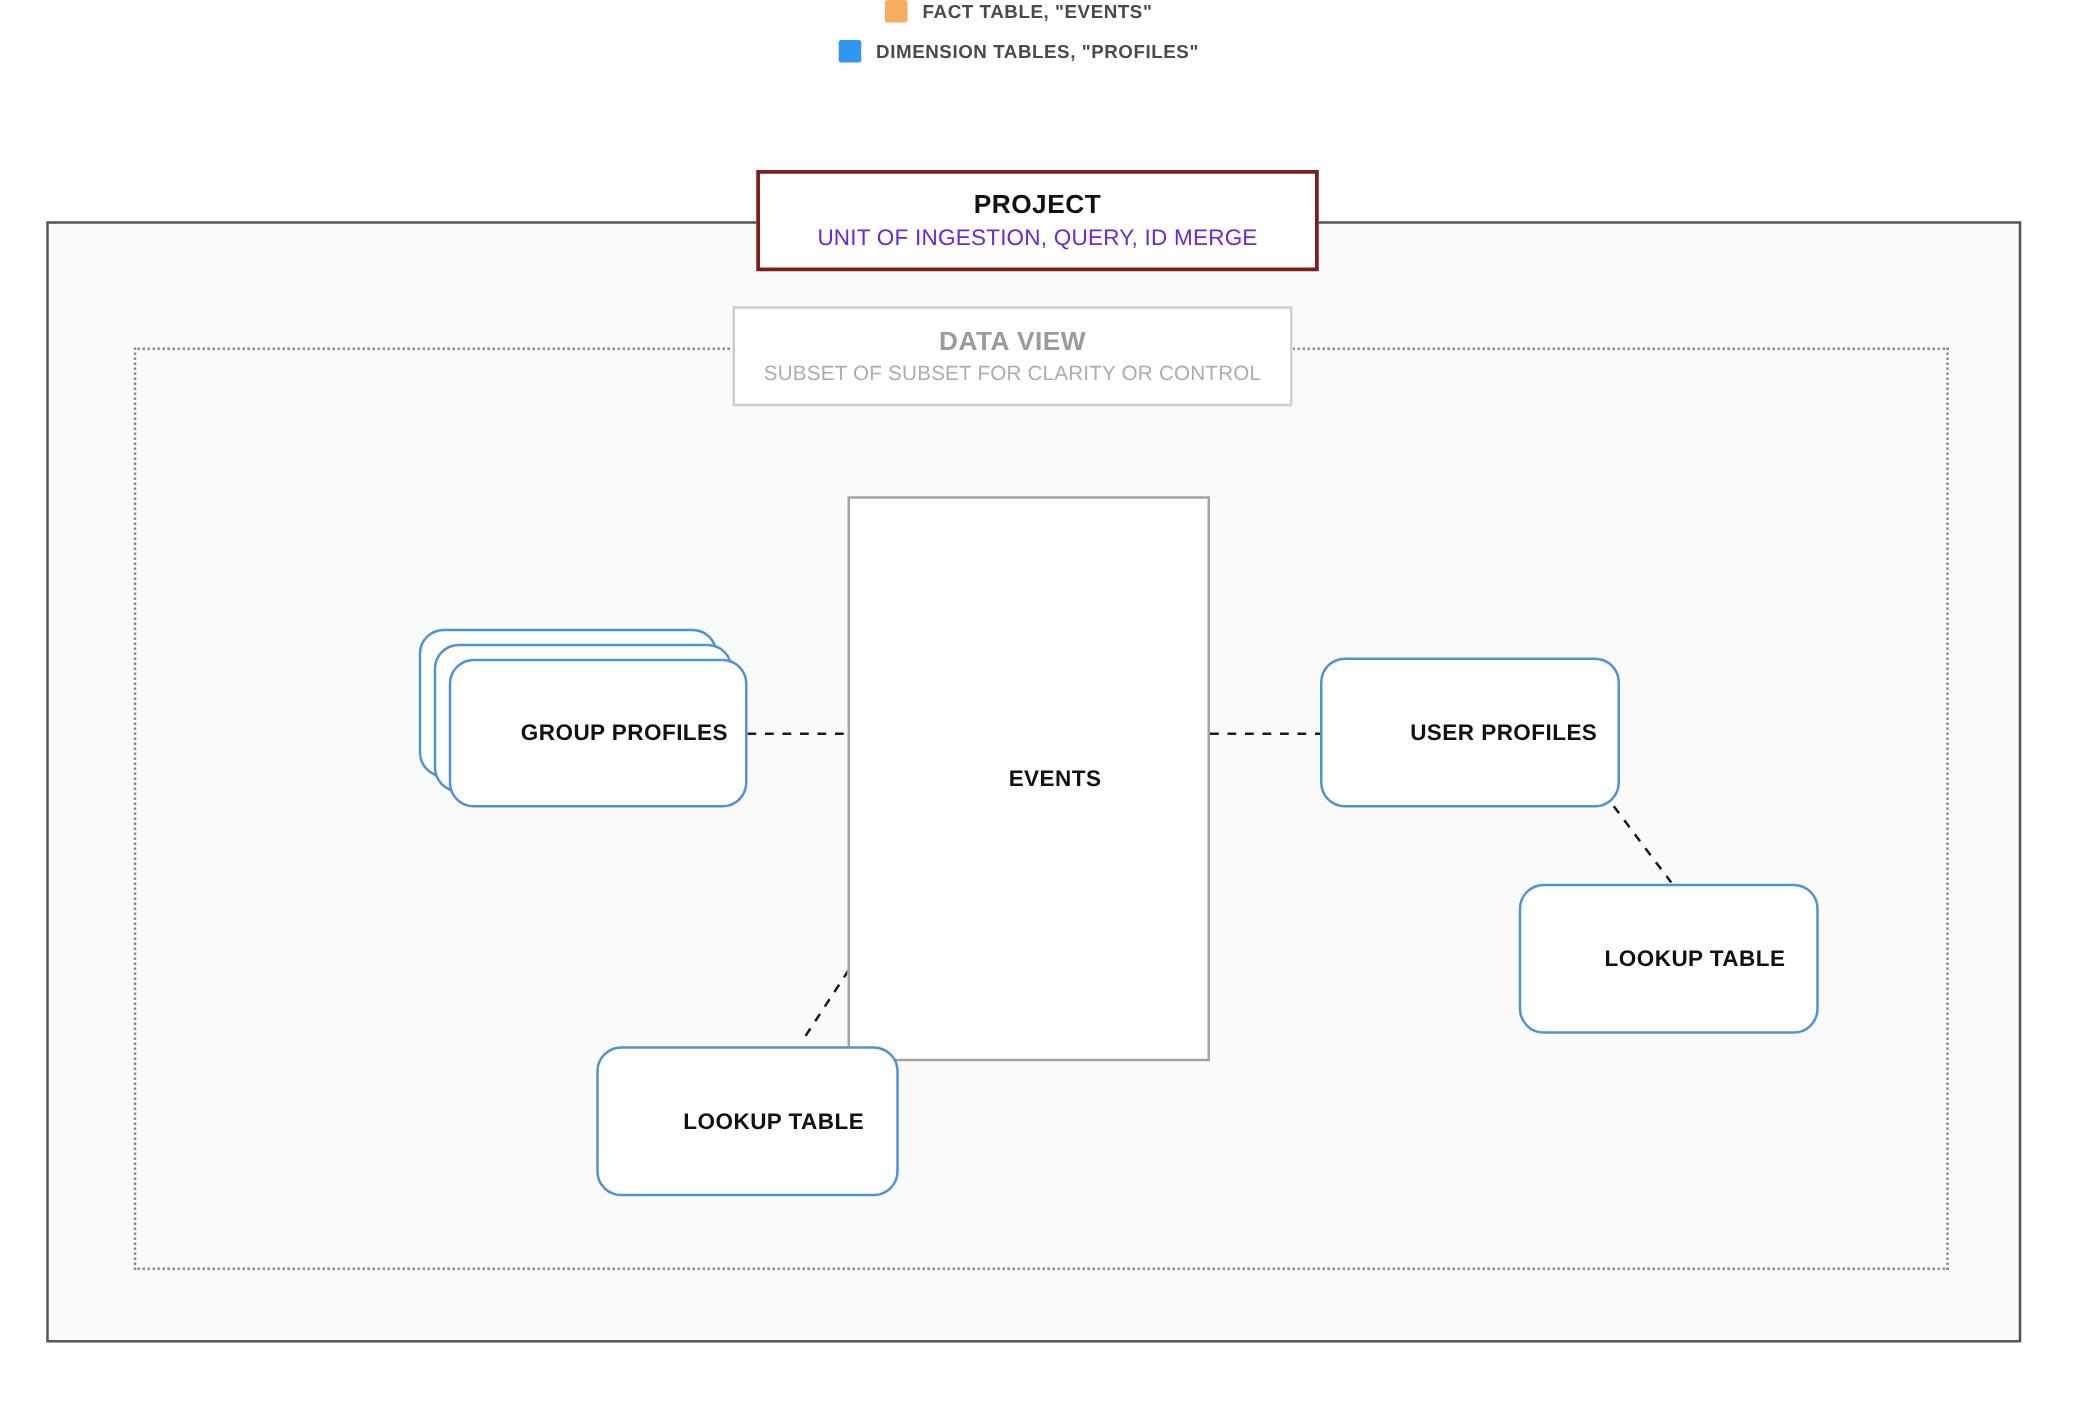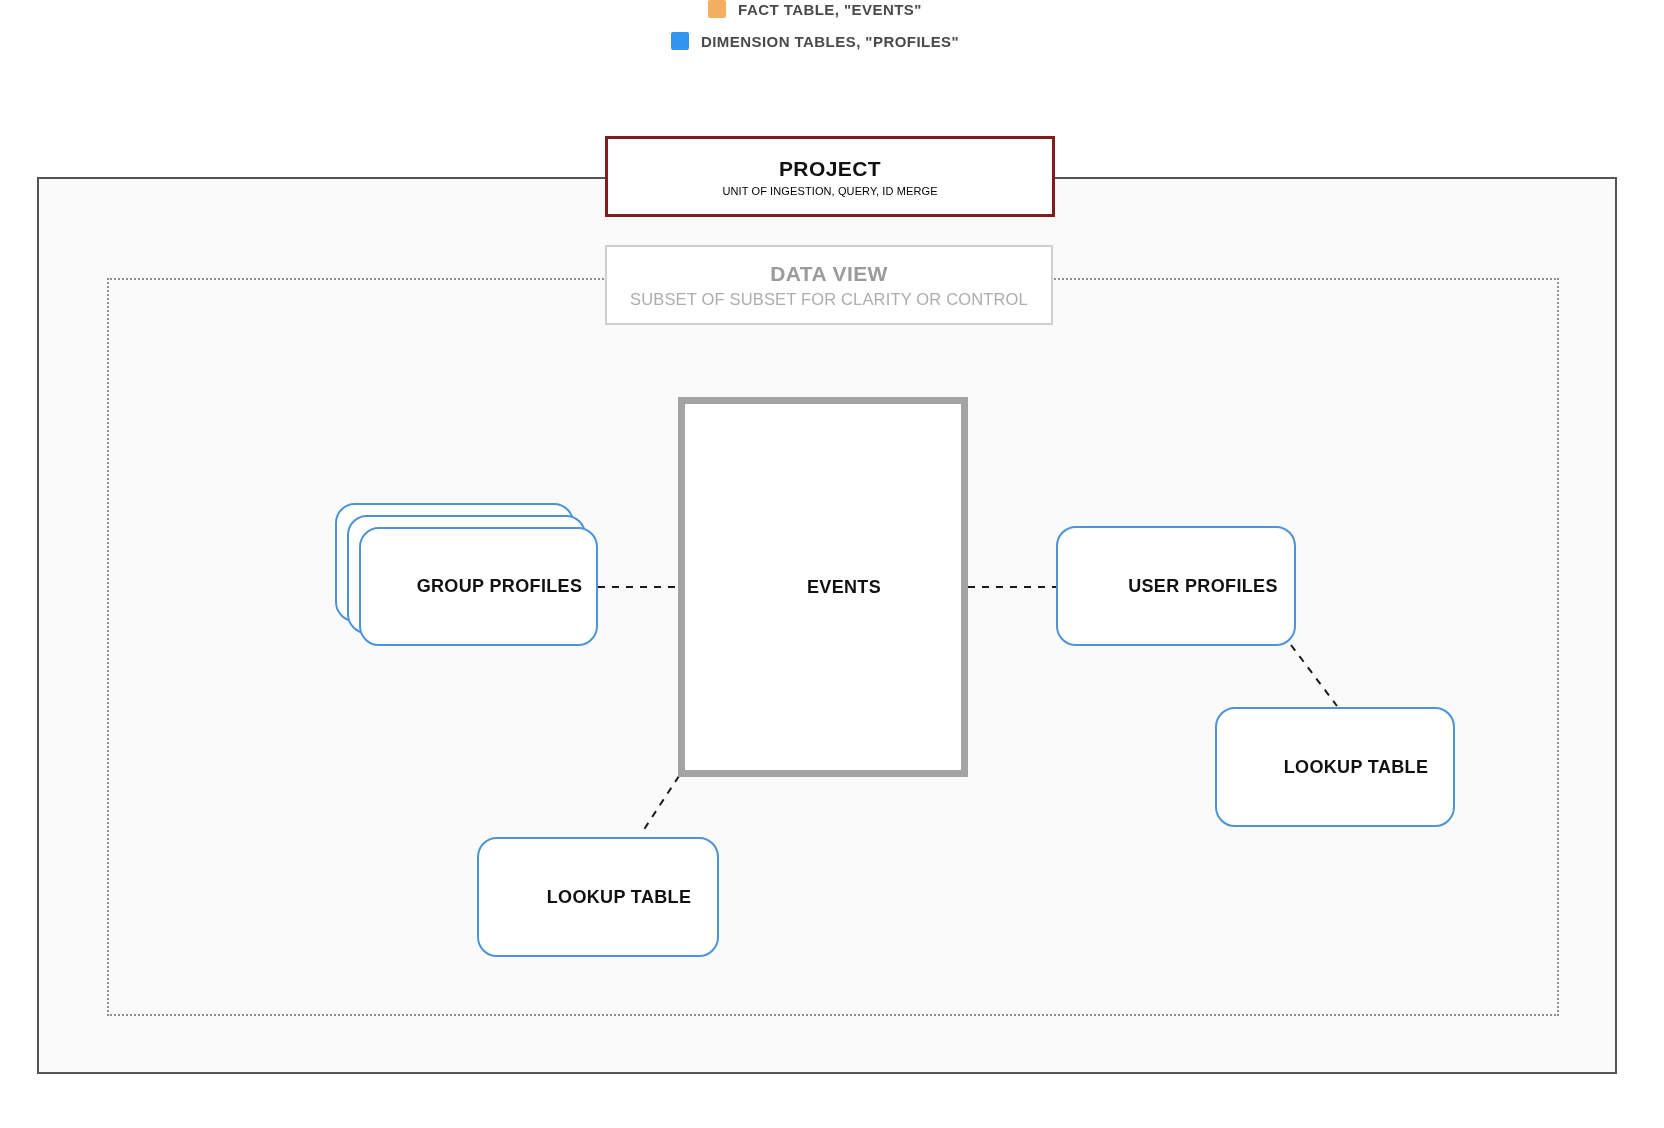--- a/index.html
+++ b/index.html
@@ -37,45 +37,45 @@
     border:2px dotted #8d8d8d;z-index:2;
   }
 
   
   .project-box{
     position:absolute;left:605px;top:136px;width:450px;height:81px;
     border:3px solid #7f1d1d;background:#ffffff;z-index:5;
     display:flex;flex-direction:column;align-items:center;justify-content:center;gap:4px;
   }
   .project-title{font-size:21px;font-weight:bold;color:#111111;letter-spacing:.02em;}
-  .project-subtitle{font-size:11px;color:#000000;letter-spacing:.01em;}
+  .project-subtitle{font-size:18px;color:#6d28d9;letter-spacing:.01em;}
 
   .dataview-box{
-    position:absolute;left:605px;top:245px;width:448px;height:80px;
+    position:absolute;left:586px;top:245px;width:448px;height:80px;
     border:2px solid #cfcfcf;background:#ffffff;z-index:5;
     display:flex;flex-direction:column;align-items:center;justify-content:center;gap:4px;
   }
   .dataview-title{font-size:21px;font-weight:bold;color:#9b9b9b;letter-spacing:.02em;}
   .dataview-subtitle{font-size:16.5px;color:#adadad;letter-spacing:.01em;}
 
   
   .connectors{
     position:absolute;left:0;top:0;width:1664px;height:1128px;
     z-index:3;pointer-events:none;
   }
   .connectors line{
     stroke:#1a1a1a;stroke-width:2;stroke-dasharray:7 7;
   }
 
   
   .node-label{font-size:18px;font-weight:bold;color:#111111;letter-spacing:.02em;white-space:nowrap;margin-left:42px;}
 
   .events-box{
-    position:absolute;left:678px;top:397px;width:290px;height:380px;
-    border:7px solid #a3a3a3;background:#ffffff;z-index:4;
+    position:absolute;left:678px;top:397px;width:290px;height:452px;
+    border:2px solid #a3a3a3;background:#ffffff;z-index:4;
     display:flex;align-items:center;justify-content:center;
   }
 
   .card{
     position:absolute;background:#ffffff;border:2px solid #4f93d6;border-radius:20px;
     display:flex;align-items:center;justify-content:center;z-index:4;
   }
   .gp-back {left:335px;top:503px;width:239px;height:119px;}
   .gp-mid  {left:347px;top:515px;width:239px;height:119px;}
   .gp-front{left:359px;top:527px;width:239px;height:119px;}

